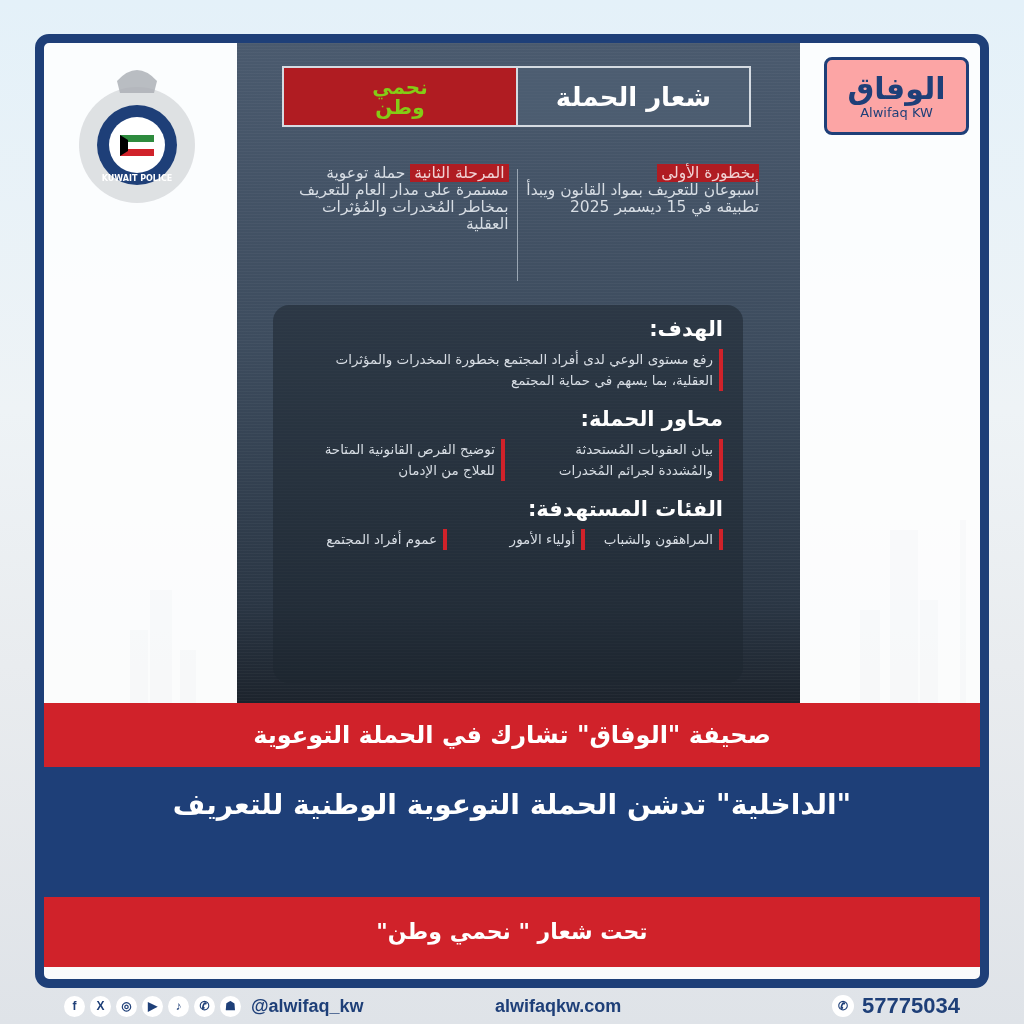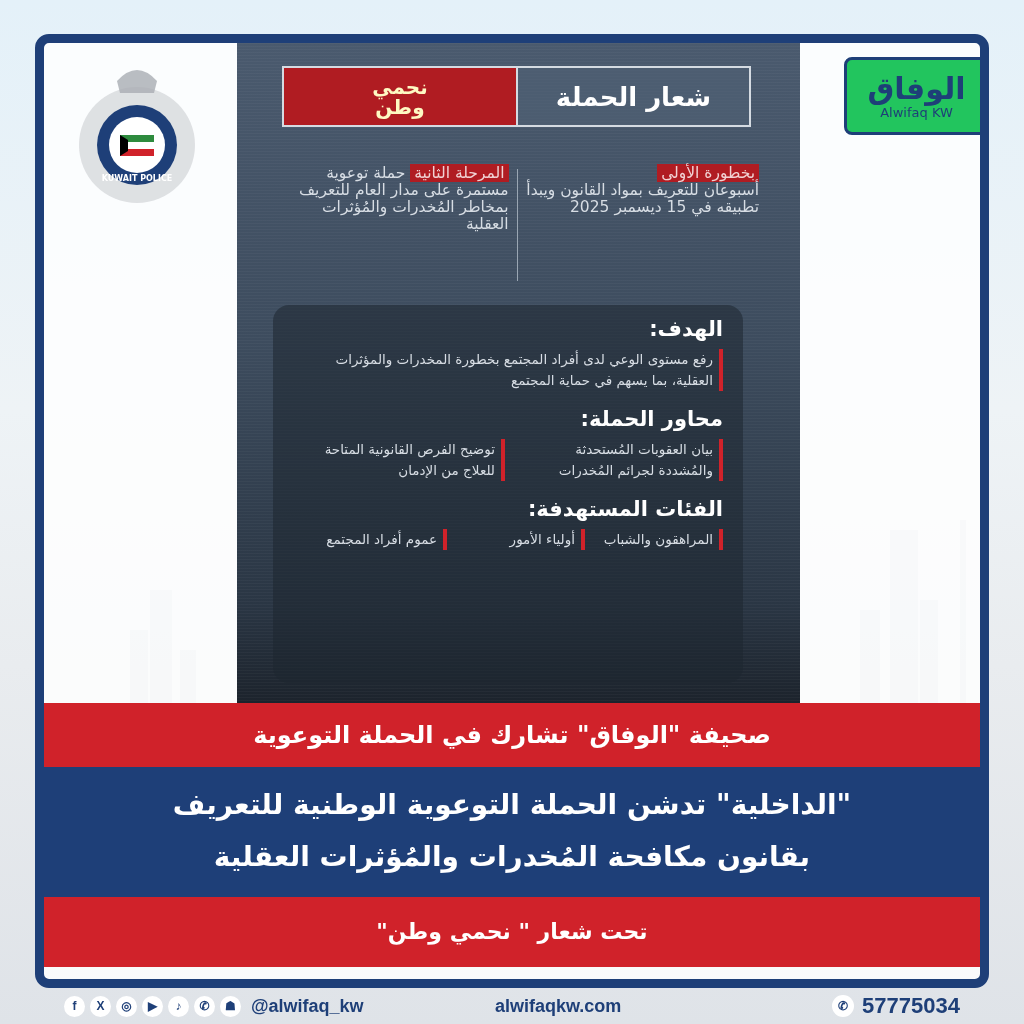--- a/index.html
+++ b/index.html
@@ -24,21 +24,21 @@
     background: linear-gradient(180deg, #46566a 0%, #3b4a5c 40%, #2c3846 80%, #1e2630 100%);
     background-image:
       repeating-linear-gradient(180deg, rgba(255,255,255,.03) 0 1px, transparent 1px 3px),
       linear-gradient(180deg, #4a5a6e 0%, #3d4c5e 45%, #2a3644 85%, #1c232c 100%);
   }
   .slogan-box {
     position: absolute; left: 45px; top: 23px; width: 469px; height: 61px;
     border: 2px solid #d5dbe2; display: flex; direction: ltr;
   }
   .slogan-red {
-    width: 234px; background: #b01c22; color: #fef9c3; display: flex; flex-direction: column;
+    width: 234px; background: #b01c22; color: #84cc16; display: flex; flex-direction: column;
     align-items: center; justify-content: center; font-weight: bold; font-size: 20px; line-height: 20px;
     border-right: 2px solid #d5dbe2;
   }
   .slogan-title {
     flex: 1; display: flex; align-items: center; justify-content: center;
     color: #fff; font-weight: bold; font-size: 26px; background: rgba(80,96,116,.6);
   }
   .phases {
     position: absolute; left: 30px; top: 122px; width: 500px; height: 120px;
     display: flex; direction: rtl;
@@ -57,22 +57,22 @@
   .row { display: flex; gap: 18px; margin-bottom: 16px; }
   .row .bullet { flex: 0 0 auto; }
 
   .band { position: absolute; left: 0; right: 0; color: #fff; text-align: center; font-weight: bold; direction: rtl; }
   .band-red1 { top: 660px; height: 64px; background: #d0222a; font-size: 24px; line-height: 64px; }
   .band-blue { top: 724px; height: 130px; background: #1e3f78; font-size: 28px; line-height: 52px; padding-top: 12px; }
   .band-red2 { top: 854px; height: 70px; background: #d0222a; font-size: 22px; line-height: 70px; }
 
   .logo-wifaq {
     position: absolute; left: 780px; top: 14px; width: 145px; height: 78px;
-    border: 3px solid #1e3f78; border-radius: 8px; background: #22c55e;
-    display: flex; flex-direction: column; align-items: center; justify-content: center; color: #1e3f78; margin-left: 20px;
+    border: 3px solid #1e3f78; border-radius: 8px; background: #fca5a5;
+    display: flex; flex-direction: column; align-items: center; justify-content: center; color: #1e3f78;
   }
   .logo-wifaq .ar { font-size: 30px; font-weight: bold; line-height: 32px; }
   .logo-wifaq .en { font-size: 13px; }
   .badge {
     position: absolute; left: 28px; top: 16px; width: 130px; height: 150px;
   }
 
   .footer {
     position: absolute; left: 0; right: 0; top: 988px; height: 36px;
     display: flex; align-items: center; color: #1e3f78; font-weight: bold;
@@ -159,21 +159,20 @@
         <div class="bullet" style="width:120px">المراهقون والشباب</div>
         <div class="bullet" style="width:120px">أولياء الأمور</div>
         <div class="bullet" style="width:130px">عموم أفراد المجتمع</div>
       </div>
     </div>
   </div>
 
   <div class="band band-red1">صحيفة "الوفاق" تشارك في الحملة التوعوية</div>
   <div class="band band-blue">
     <div>"الداخلية" تدشن الحملة التوعوية الوطنية للتعريف</div>
-    <div>بقانون مكافحة المُخدرات والمُؤثرات العقلية</div>
   </div>
   <div class="band band-red2">تحت شعار " نحمي وطن"</div>
 </div>
 
 <div class="footer">
   <div class="socials">
     <span class="soc">f</span>
     <span class="soc">X</span>
     <span class="soc">◎</span>
     <span class="soc">▶</span>

